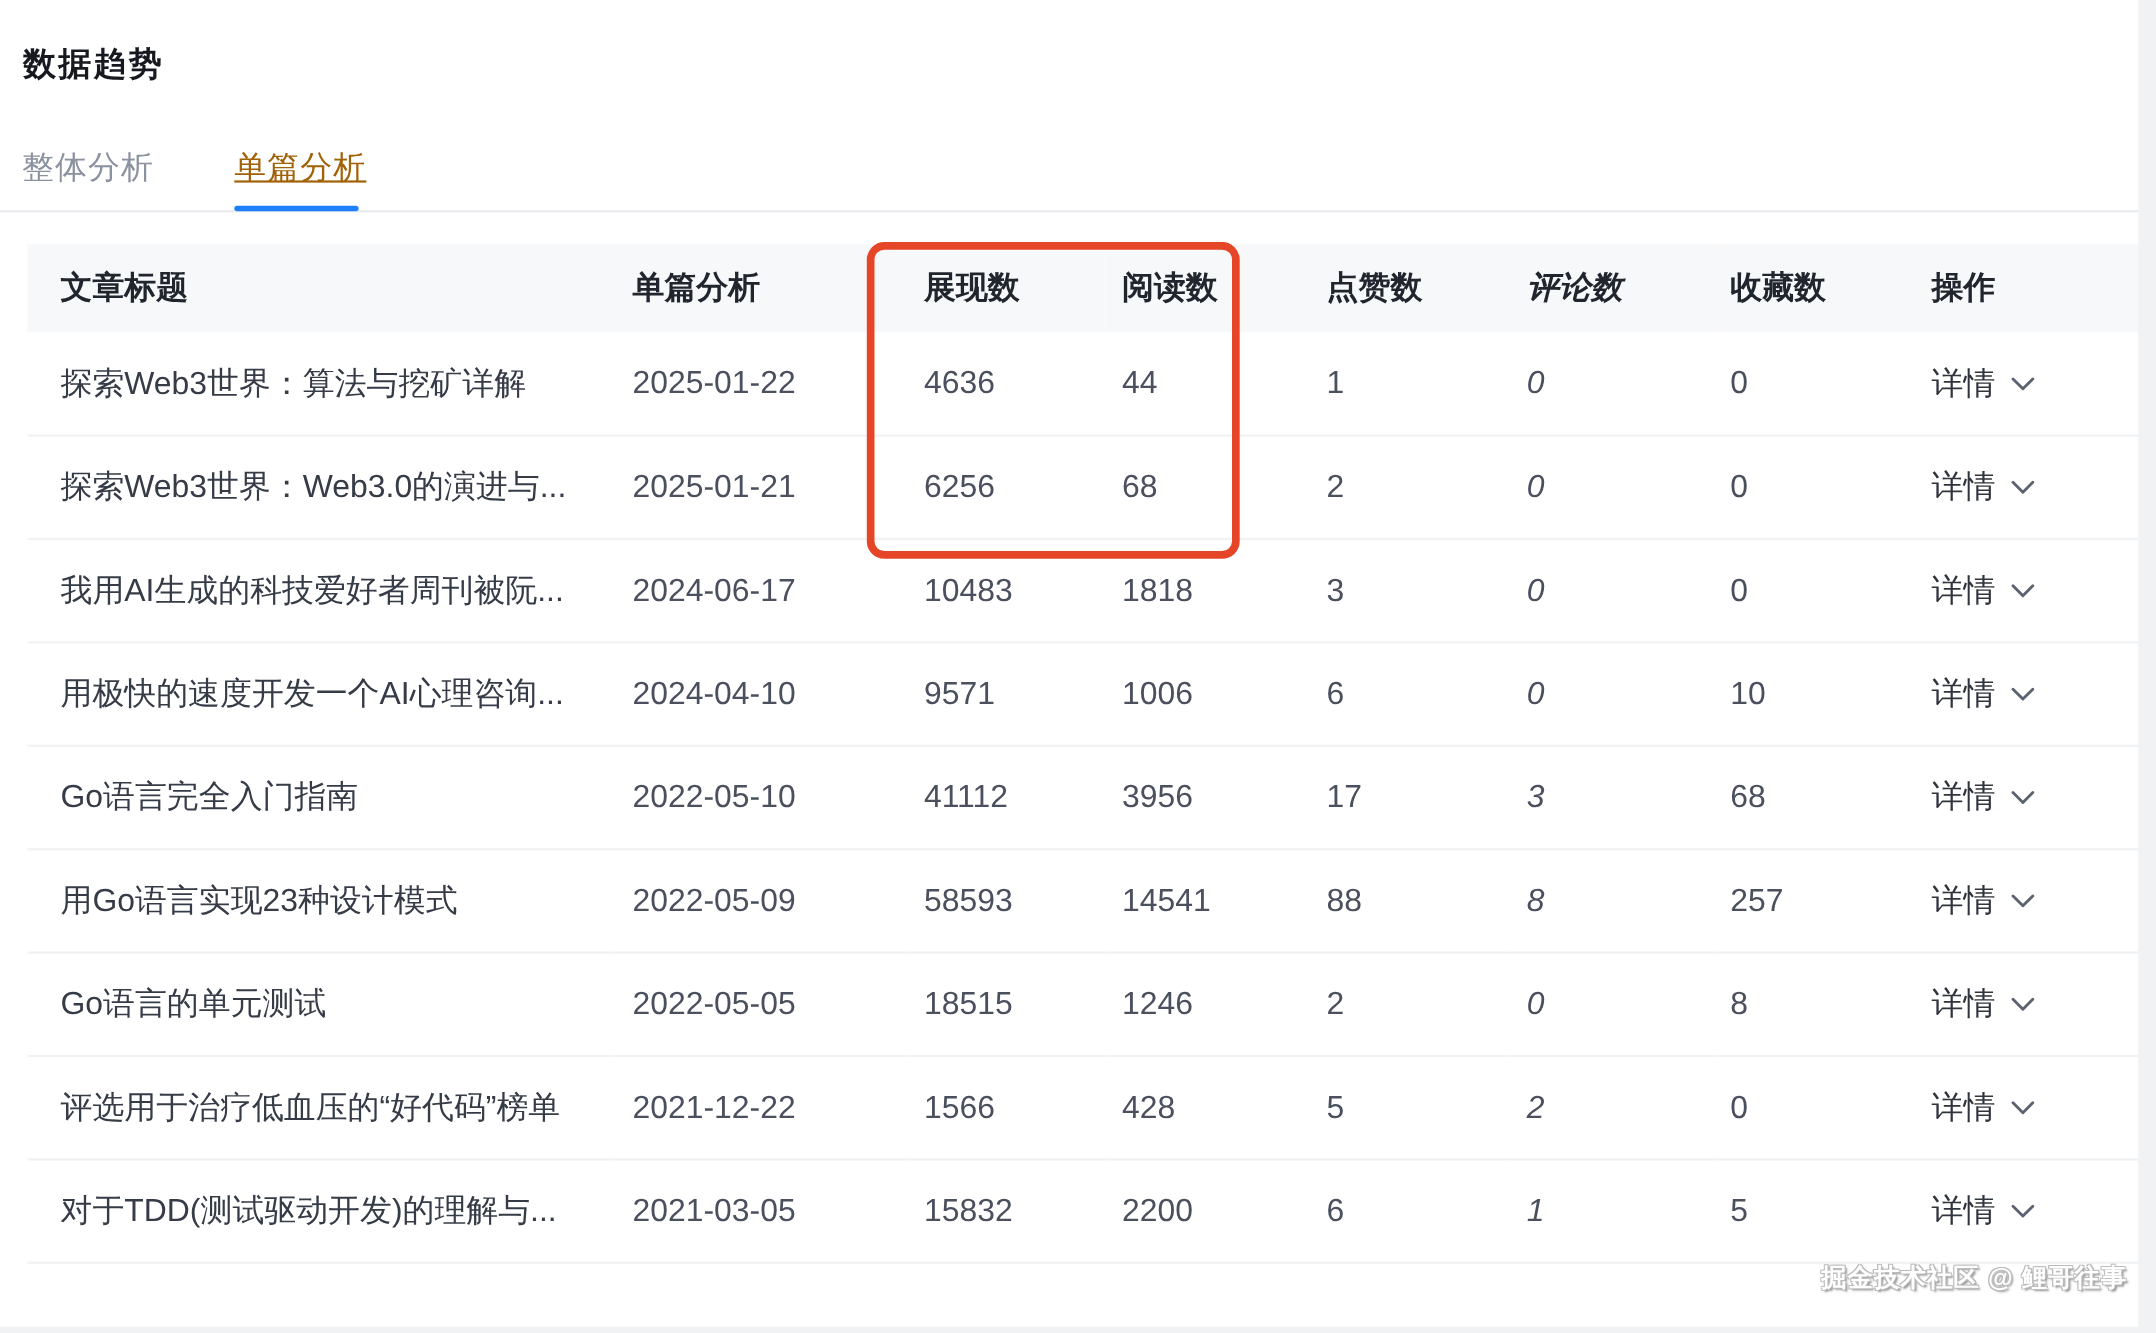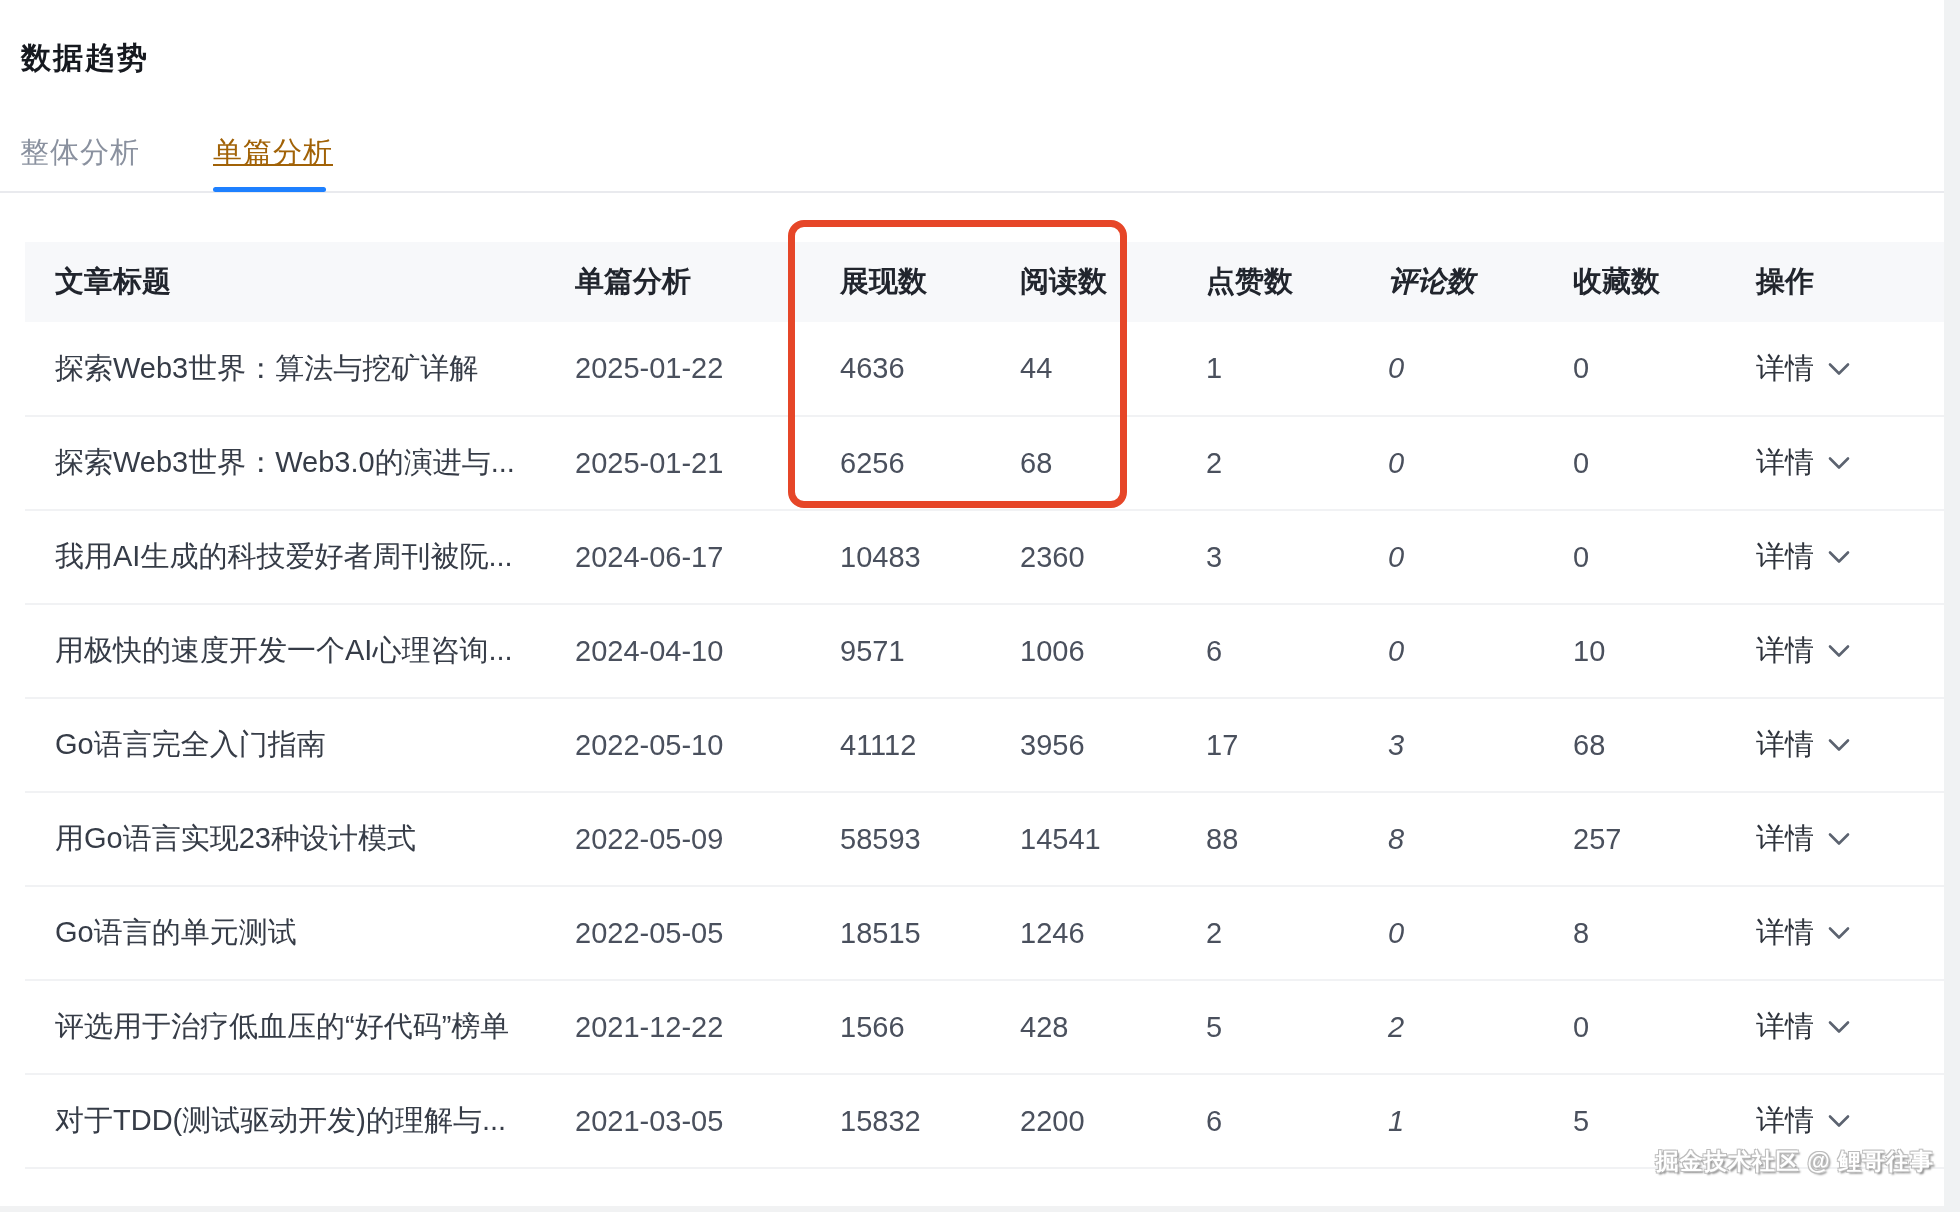--- a/index.html
+++ b/index.html
@@ -32,21 +32,21 @@
     width: 113px; height: 5px; background: #1e80ff; border-radius: 3px;
     z-index: 2;
   }
   .tabbar-border {
     position: absolute; left: 0; top: 191px;
     width: 1944px; height: 2px; background: #e9eaee;
   }
 
   
   .data-table {
-    position: absolute; left: 25px; top: 242px;
+    position: absolute; left: 25px; top: 222px;
     width: 1923px;
     border-collapse: collapse; table-layout: fixed;
     font-size: 29px;
   }
   .col-0 { width: 534px; }
   .col-1 { width: 265px; }
   .col-2 { width: 180px; }
   .col-3 { width: 186px; }
   .col-4 { width: 182px; }
   .col-5 { width: 185px; font-style: italic; }
@@ -175,21 +175,21 @@
           <path d="M2 2.5 L11 11.5 L20 2.5" stroke="#5c6370" stroke-width="2.6" stroke-linecap="round" stroke-linejoin="round"></path>
         </svg>
       </span>
     </td>
   </tr>
 
   <tr>
     <td class="col-0">我用AI生成的科技爱好者周刊被阮...</td>
     <td class="col-1">2024-06-17</td>
     <td class="col-2">10483</td>
-    <td class="col-3">2360</td>
+    <td class="col-3">1818</td>
     <td class="col-4">3</td>
     <td class="col-5">0</td>
     <td class="col-6">0</td>
     <td class="col-7">
       <span class="action-btn">
         <span>详情</span>
         <svg width="22" height="14" viewBox="0 0 22 14" fill="none">
           <path d="M2 2.5 L11 11.5 L20 2.5" stroke="#5c6370" stroke-width="2.6" stroke-linecap="round" stroke-linejoin="round"></path>
         </svg>
       </span>

